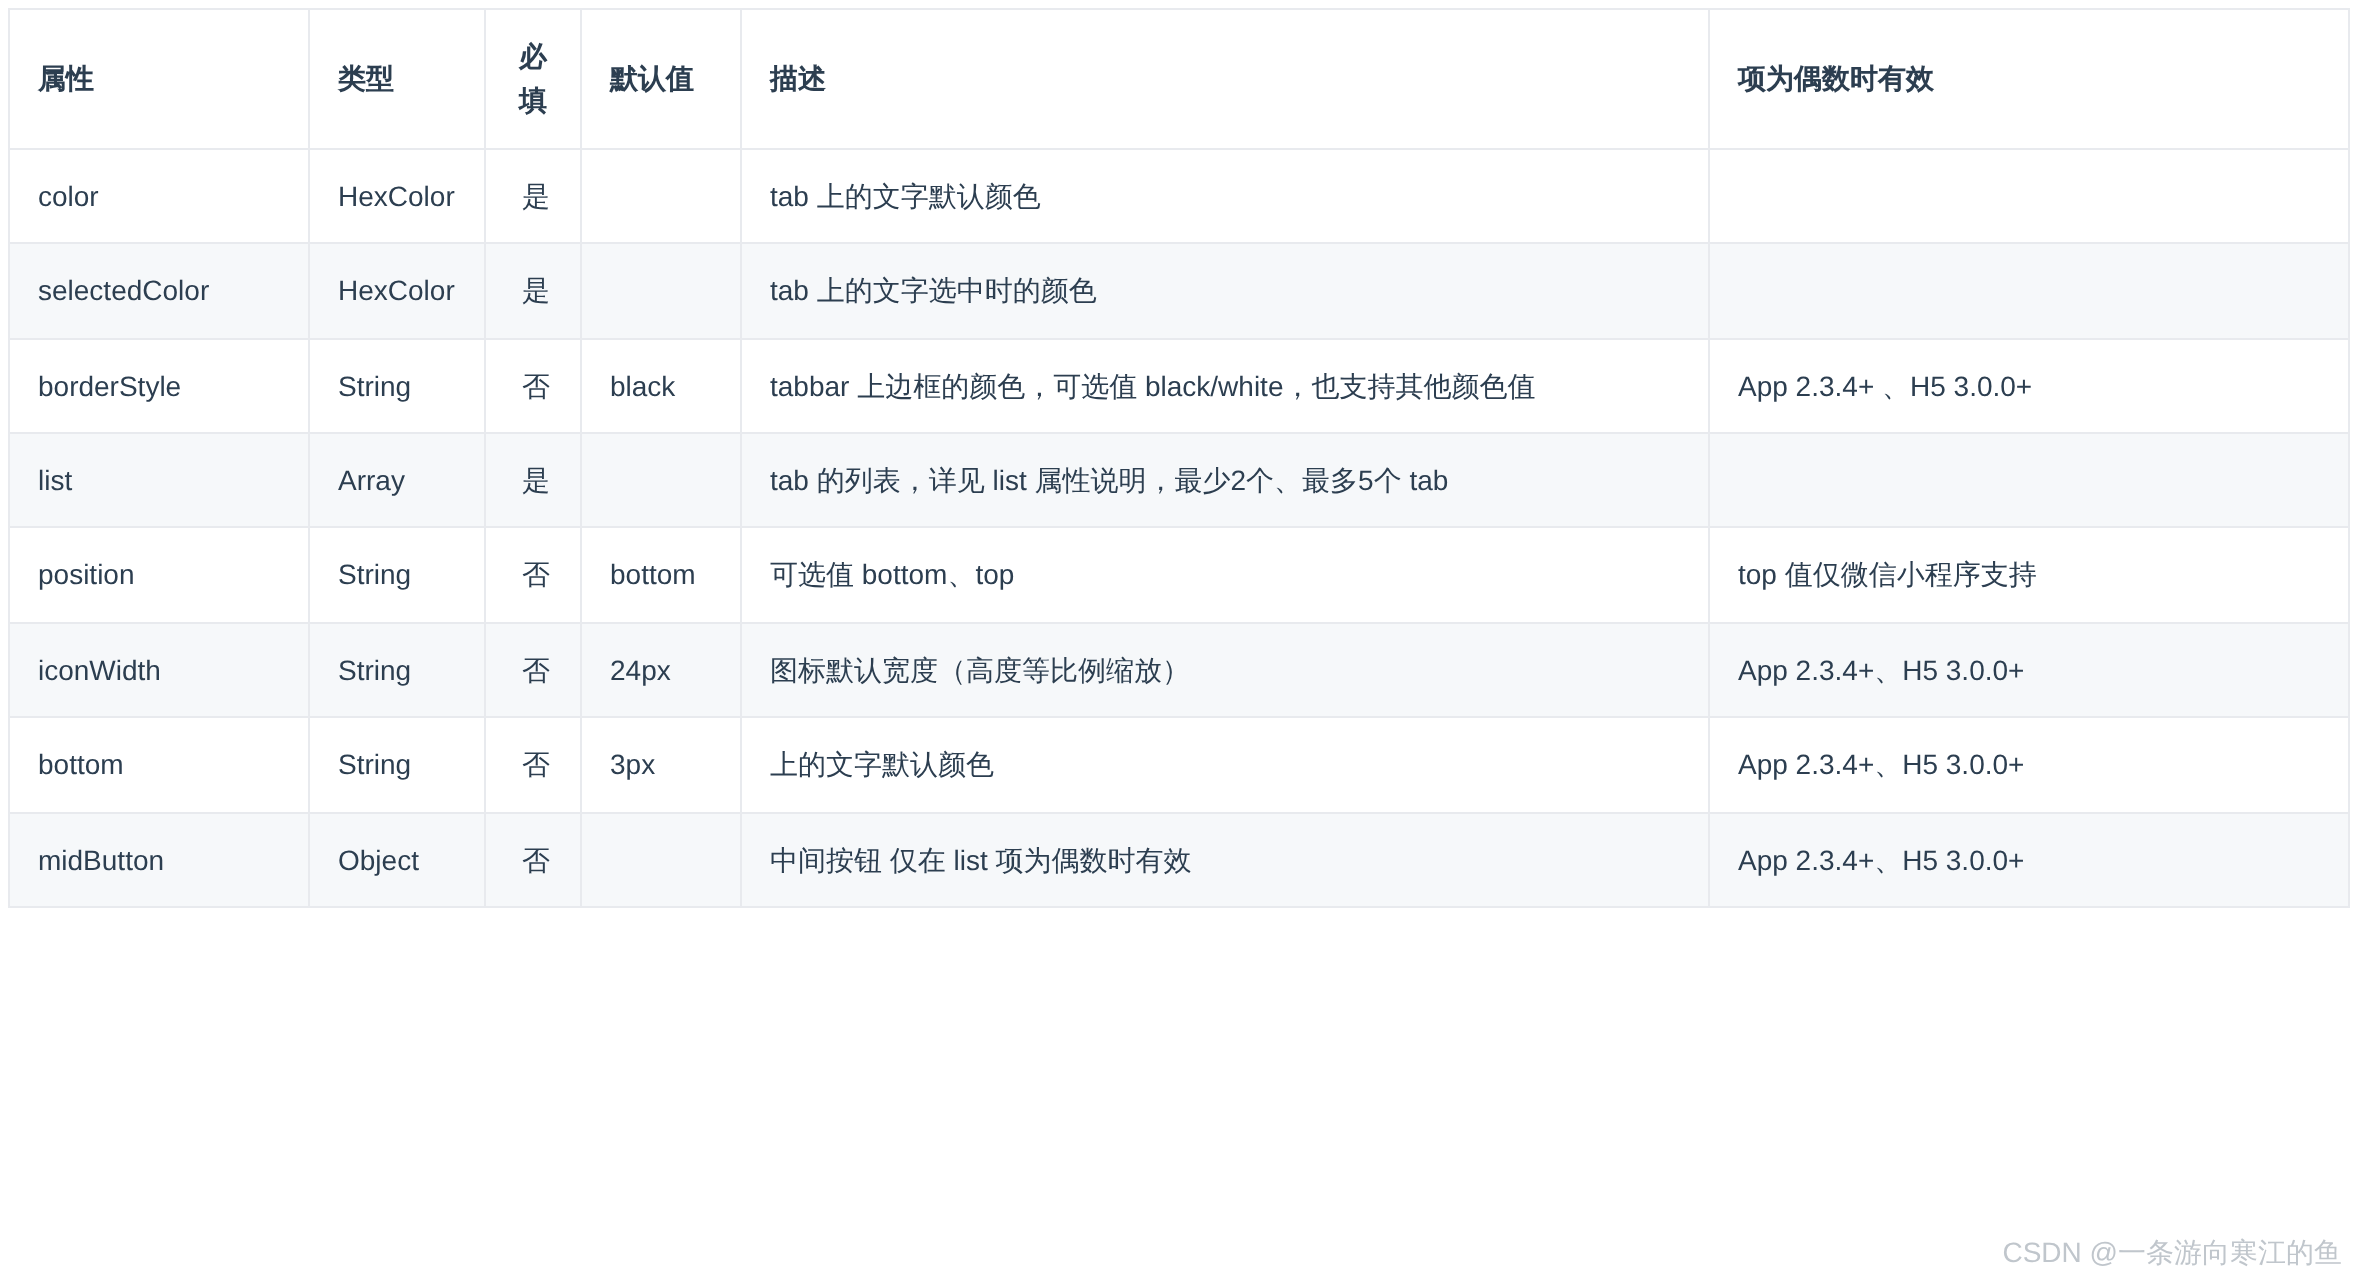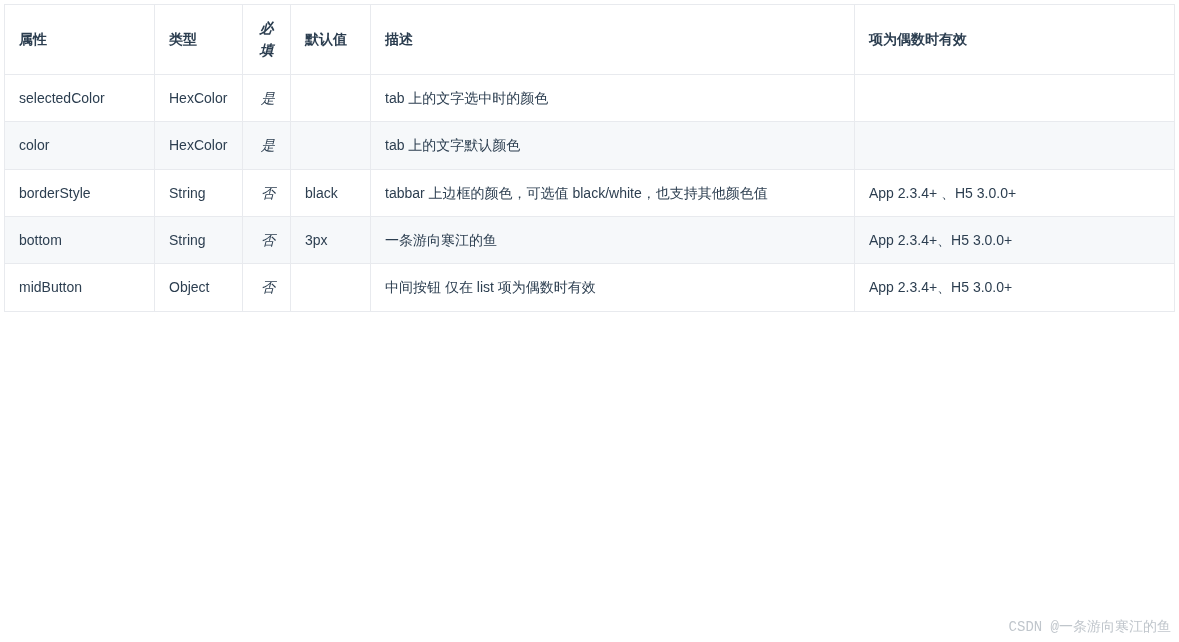--- a/index.html
+++ b/index.html
@@ -29,40 +29,40 @@
     color: #2c3e50;
   }
   tbody tr:nth-child(even) td {
     background: #f6f8fa;
   }
   tbody tr:nth-child(odd) td {
     background: #fff;
   }
   .col-attr { width: 150px; }
   .col-type { width: 88px; }
-  .col-req  { width: 48px; text-align: center; font-style: italic; }
+  .col-req  { width: 48px; text-align: center; }
   .col-def  { width: 80px; }
   .col-plat { width: 320px; }
   td.col-req { text-align: left; padding-left: 18px; }
   a.link {
     color: #41b883;
     text-decoration: none;
   }
   .ext-icon {
     display: inline-block;
     margin-left: 2px;
     color: #aaa;
   }
   .watermark {
     position: fixed;
     right: 8px;
     bottom: 6px;
     color: #c0c6cc;
     font-size: 14px;
-    font-family: Liberation Mono, monospace;
+    font-family: Liberation Sans, sans-serif;
     pointer-events: none;
   }
 </style>
 </head>
 <body>
 
 <table>
   <colgroup>
     <col class="col-attr">
       <col class="col-type">
@@ -76,49 +76,73 @@
       <th>属性</th>
       <th>类型</th>
       <th class="col-req">必填</th>
       <th>默认值</th>
       <th>描述</th>
       <th>项为偶数时有效</th>
     </tr>
   </thead>
   <tbody id="tbody">
       <tr>
+        <td>color</td>
+        <td>HexColor</td>
+        <td class="col-req">是</td>
+        <td></td>
+        <td>tab 上的文字默认颜色</td>
+        <td></td>
+      </tr>
+      <tr>
         <td>selectedColor</td>
         <td>HexColor</td>
         <td class="col-req">是</td>
         <td></td>
         <td>tab 上的文字选中时的颜色</td>
-        <td></td>
-      </tr>
-      <tr>
-        <td>color</td>
-        <td>HexColor</td>
-        <td class="col-req">是</td>
-        <td></td>
-        <td>tab 上的文字默认颜色</td>
         <td></td>
       </tr>
       <tr>
         <td>borderStyle</td>
         <td>String</td>
         <td class="col-req">否</td>
         <td>black</td>
         <td>tabbar 上边框的颜色，可选值 black/white，也支持其他颜色值</td>
         <td>App 2.3.4+ 、H5 3.0.0+</td>
       </tr>
       <tr>
+        <td>list</td>
+        <td>Array</td>
+        <td class="col-req">是</td>
+        <td></td>
+        <td>tab 的列表，详见 list 属性说明，最少2个、最多5个 tab</td>
+        <td></td>
+      </tr>
+      <tr>
+        <td>position</td>
+        <td>String</td>
+        <td class="col-req">否</td>
+        <td>bottom</td>
+        <td>可选值 bottom、top</td>
+        <td>top 值仅微信小程序支持</td>
+      </tr>
+      <tr>
+        <td>iconWidth</td>
+        <td>String</td>
+        <td class="col-req">否</td>
+        <td>24px</td>
+        <td>图标默认宽度（高度等比例缩放）</td>
+        <td>App 2.3.4+、H5 3.0.0+</td>
+      </tr>
+      <tr>
         <td>bottom</td>
         <td>String</td>
         <td class="col-req">否</td>
         <td>3px</td>
-        <td>一条游向寒江的鱼</td>
+        <td>上的文字默认颜色</td>
         <td>App 2.3.4+、H5 3.0.0+</td>
       </tr>
       <tr>
         <td>midButton</td>
         <td>Object</td>
         <td class="col-req">否</td>
         <td></td>
         <td>中间按钮 仅在 list 项为偶数时有效</td>
         <td>App 2.3.4+、H5 3.0.0+</td>
       </tr>

